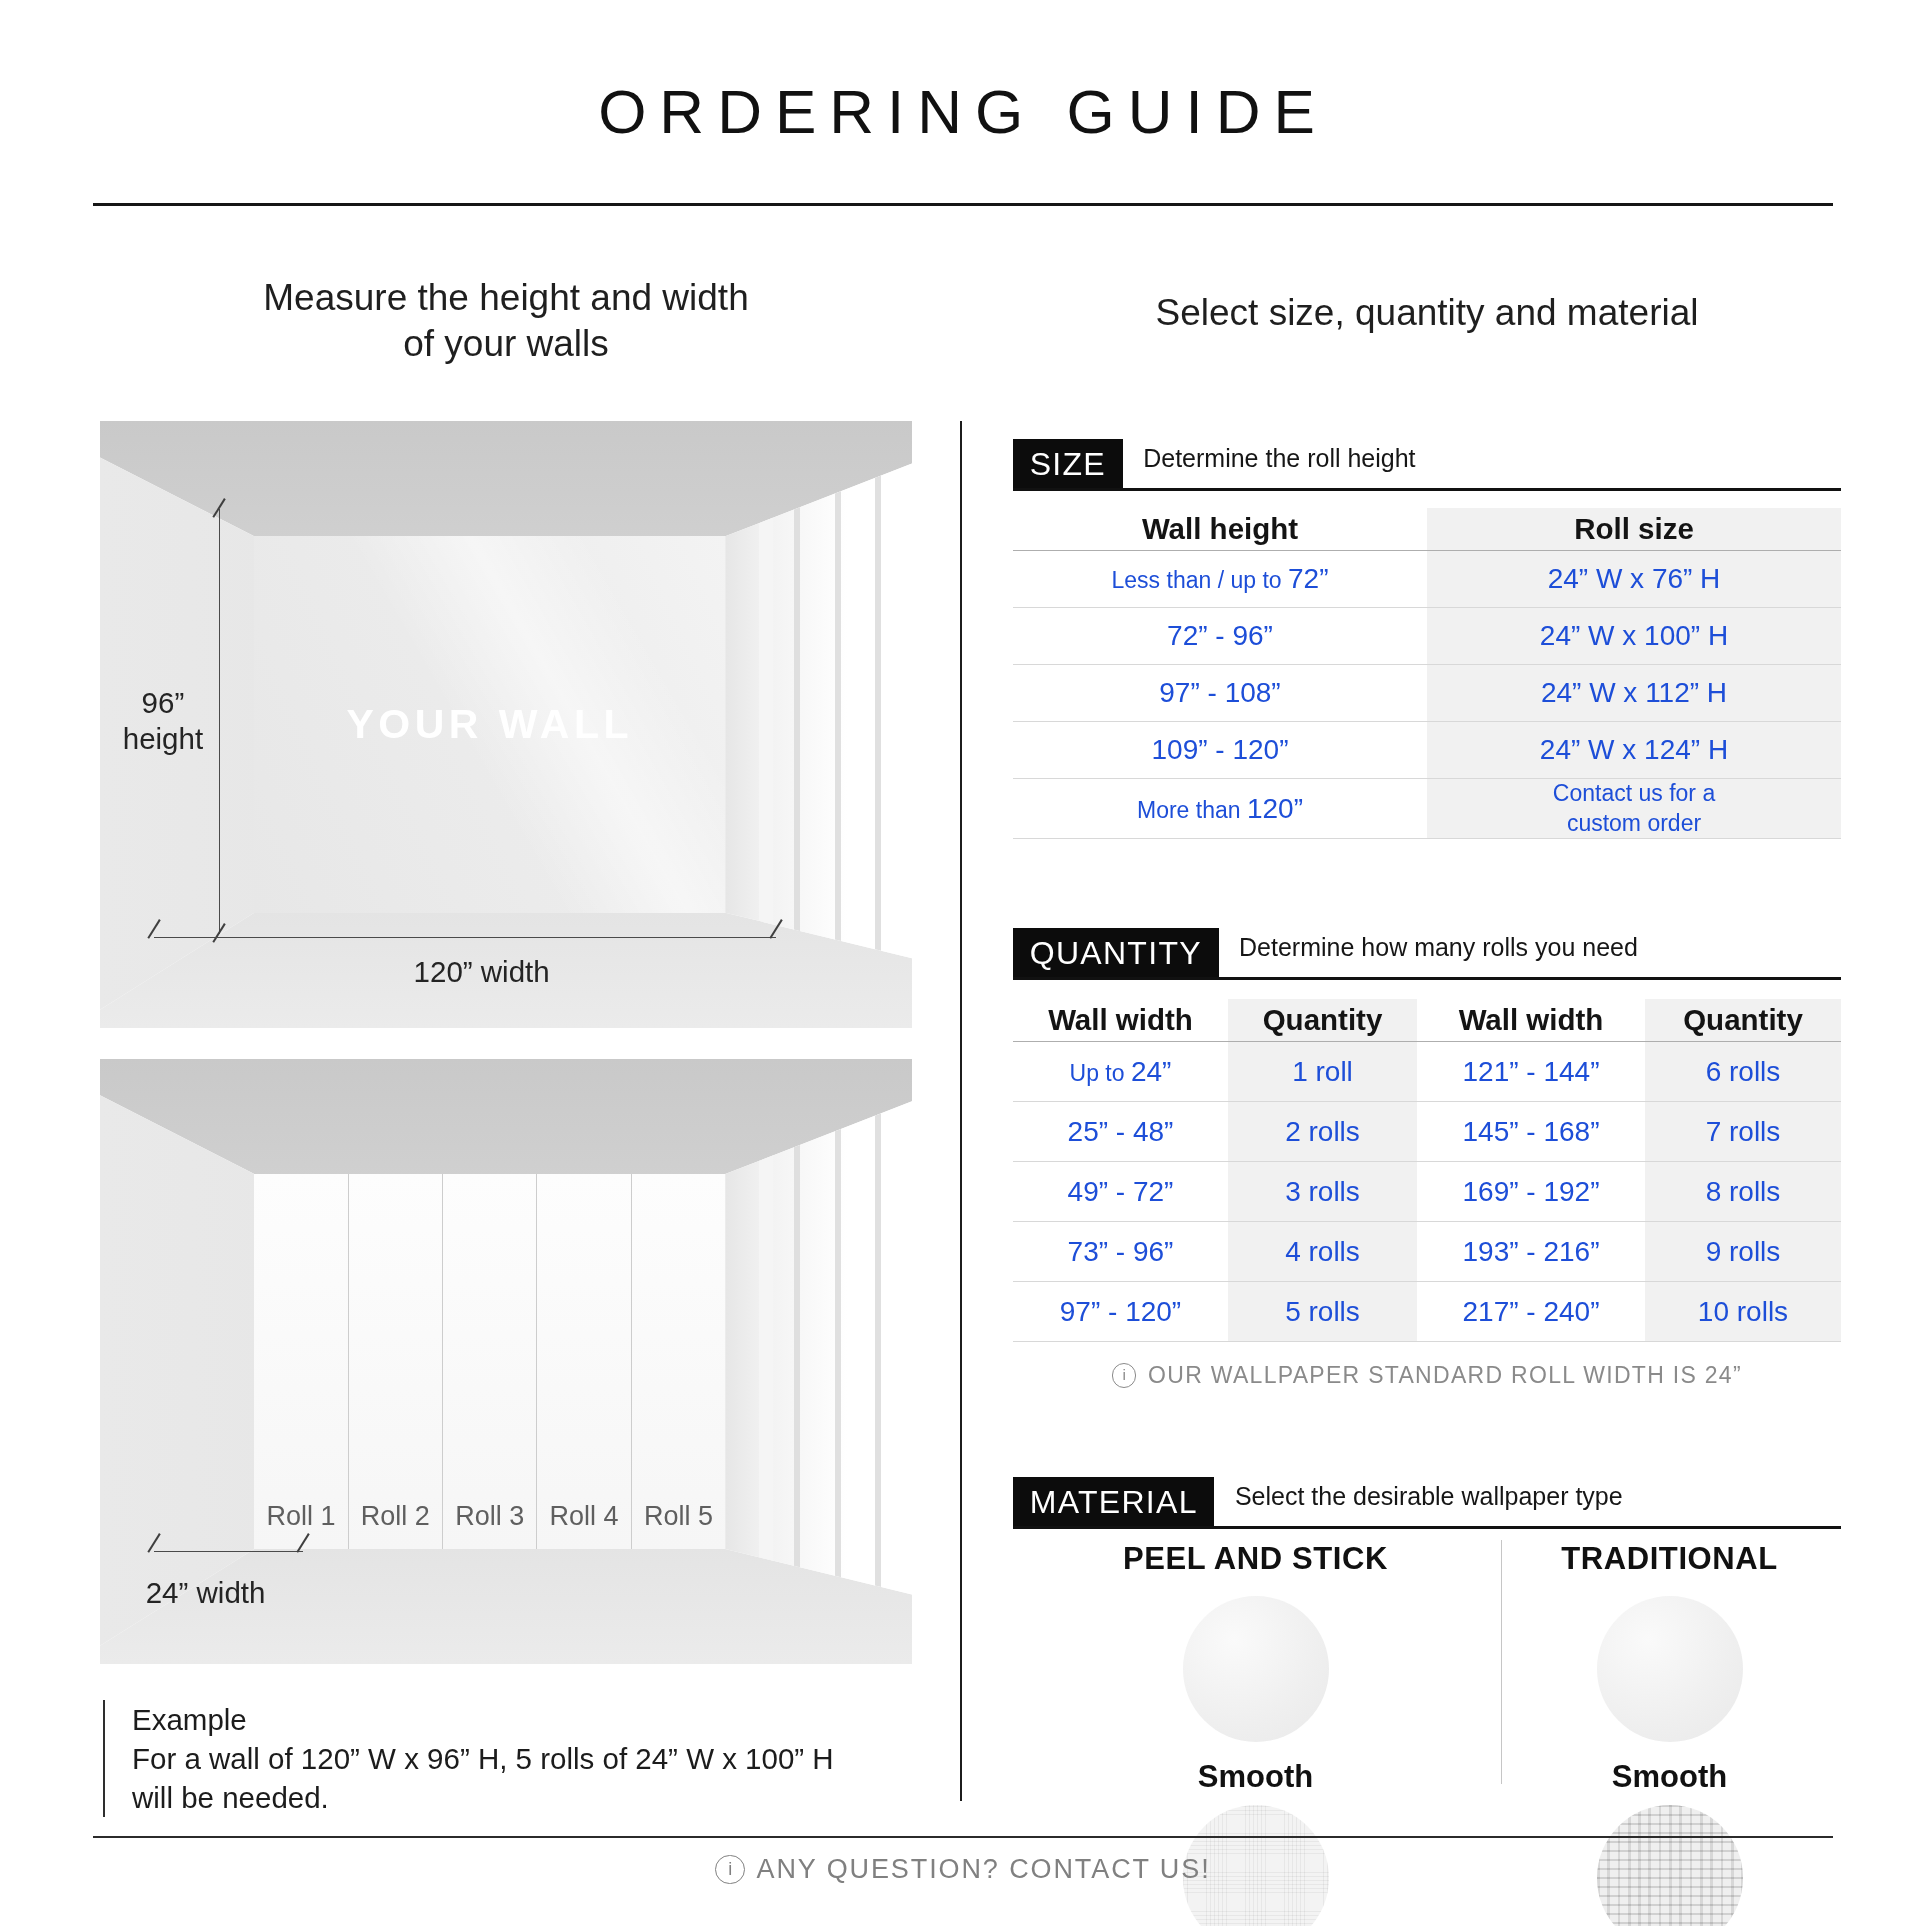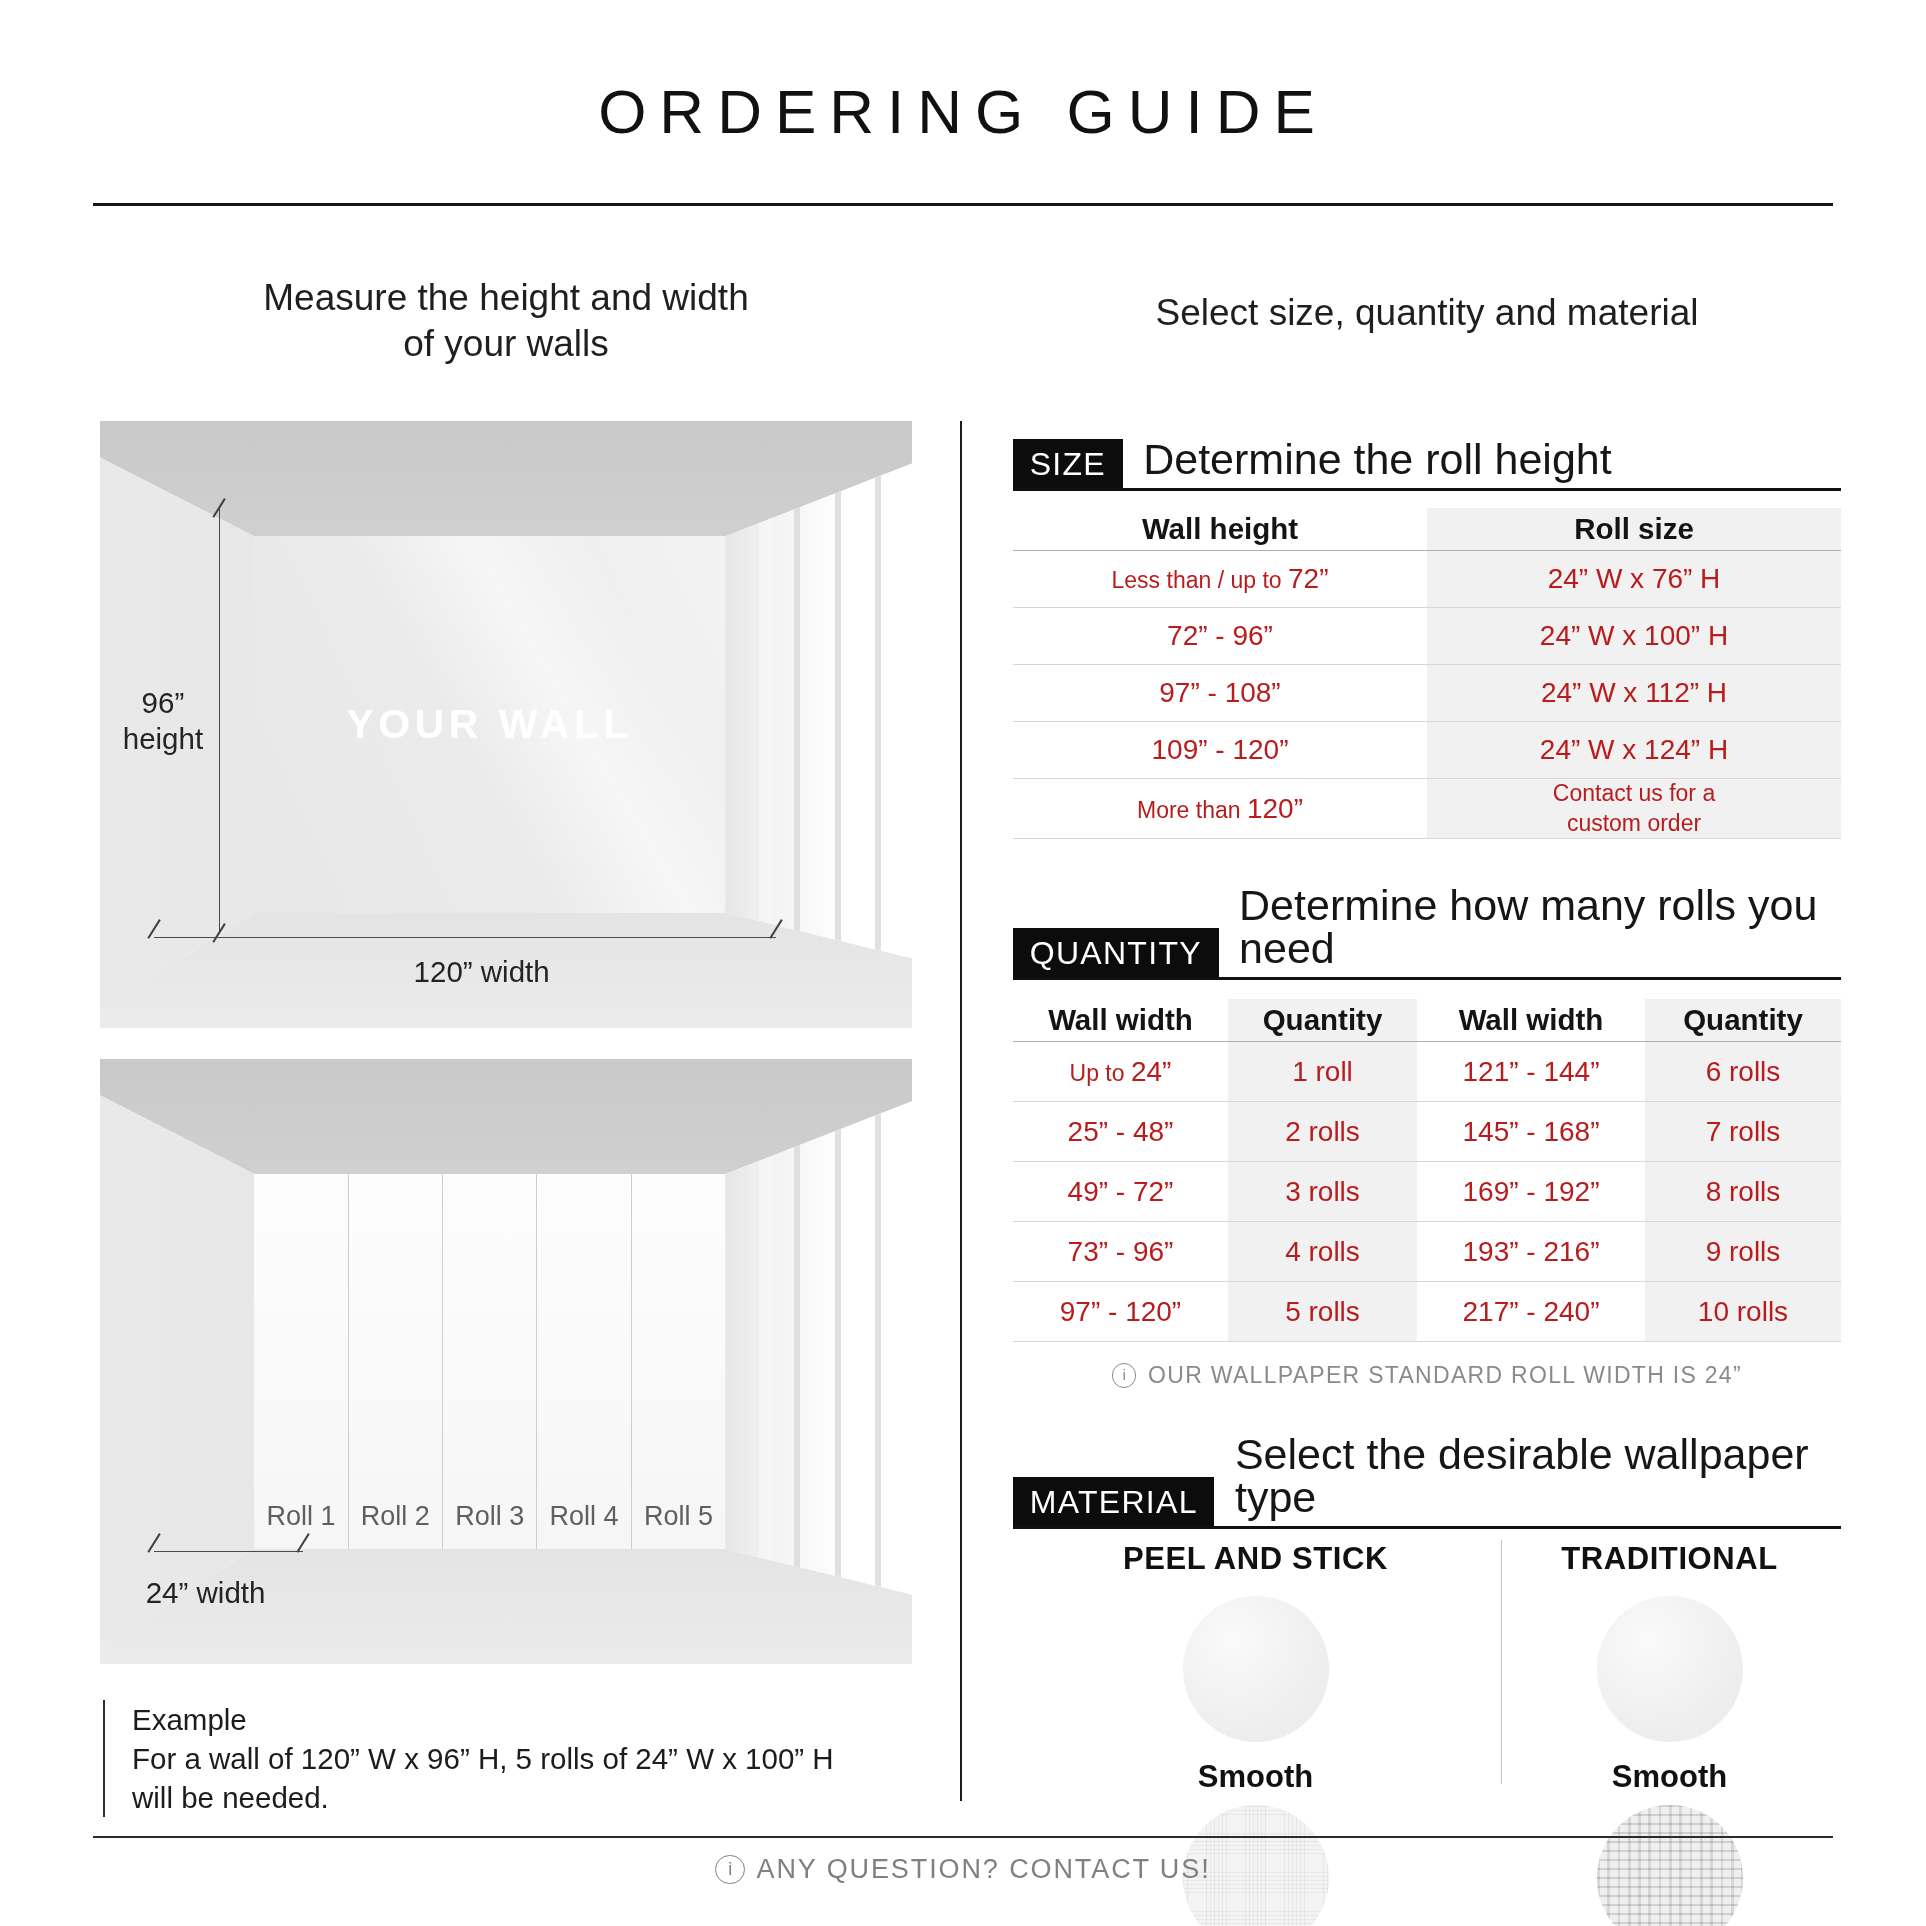--- a/index.html
+++ b/index.html
@@ -72,34 +72,34 @@
 
   
   .example{position:absolute;left:103px;top:1700px;width:803px;border-left:2.6px solid #2e2e2e;
            padding-left:27px;box-sizing:border-box;font-size:29.5px;line-height:39px;color:#1c1c1c;}
 
   
   .section-head{position:absolute;left:1013px;width:828px;height:54px;border-bottom:3.2px solid #111;
                 display:flex;align-items:flex-end;}
   .badge{background:#0c0c0c;color:#ffffff;font-size:32px;font-weight:500;letter-spacing:1.3px;
          padding:9px 16.7px 7.7px 16.7px;line-height:1;margin-top:38px;}
-  .section-title{font-size:43px;color:#161616;margin-left:20.5px;padding-bottom:7px;line-height:1;}
+  .section-title{font-size:25px;color:#161616;margin-left:20.5px;padding-bottom:17px;line-height:1;}
   #size-head{top:434px;}
   #quantity-head{top:923px;}
   #material-head{top:1472px;}
 
   
   .table{position:absolute;left:1013px;width:828px;}
   #size-table{top:508px;}
   #quantity-table{top:999px;}
   .t-row{display:grid;align-items:center;border-bottom:1.3px solid #d8d8d8;}
   .t-row.head{border-bottom:1.3px solid #aeaeae;}
   .size-grid{grid-template-columns:414px 414px;}
   .q-grid{grid-template-columns:215px 189px 228px 196px;}
-  .cell{text-align:center;font-size:28px;color:#b91c1c;padding:0 6.4px;box-sizing:border-box;
+  .cell{text-align:center;font-size:28px;color:#1d4ed8;padding:0 6.4px;box-sizing:border-box;
         height:100%;display:flex;flex-direction:column;justify-content:center;}
   .t-row.head .cell{font-size:29.5px;font-weight:700;color:#141414;}
   .size-grid .cell{min-height:56px;}
   .q-grid .cell{min-height:59px;}
   .t-row.head .cell{min-height:42px;}
   .shade{background:#f1f1f1;}
   .pref{font-size:23px;}
   .cell .inline-mix{display:block;}
   .cell.small-2line{font-size:23px;line-height:29.5px;}
 

